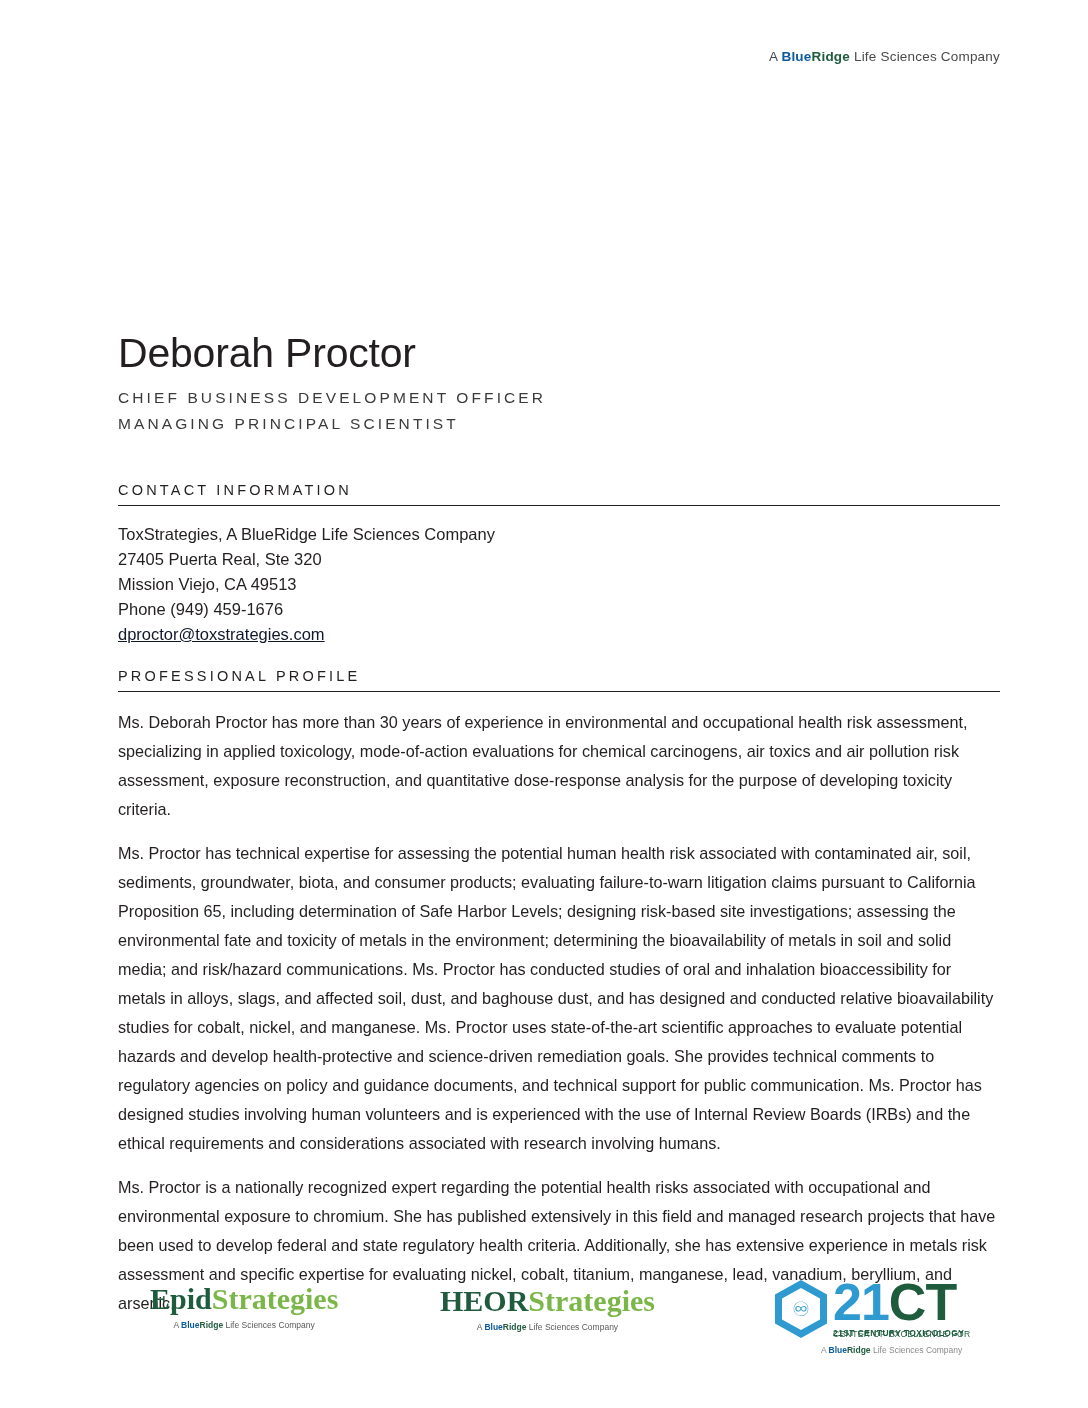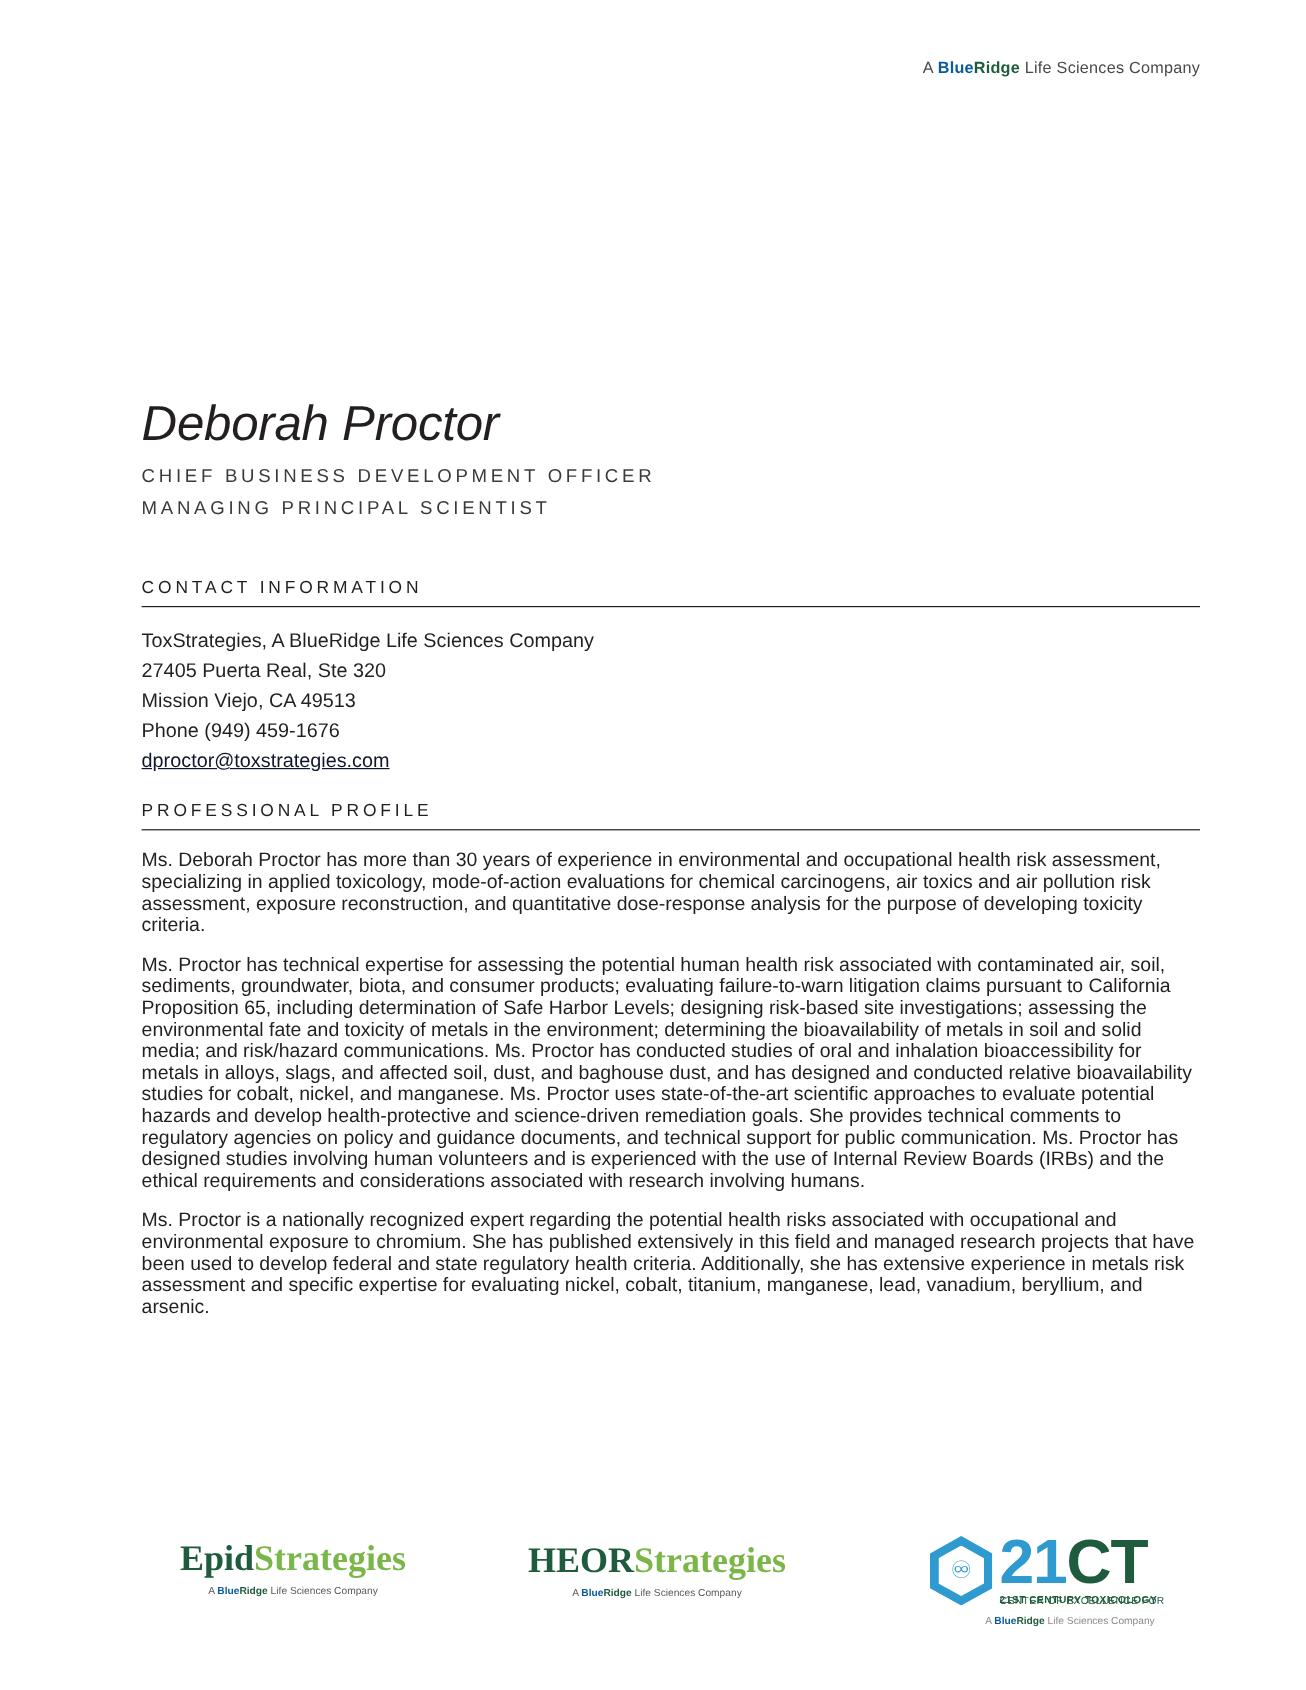--- a/index.html
+++ b/index.html
@@ -67,21 +67,20 @@
     top: 330px;
     width: 880px;
   }
   .person-name {
     font-family: "Liberation Sans", sans-serif;
     font-size: 41px;
     font-weight: normal;
     color: #231f20;
     margin: 0 0 12px 0;
     letter-spacing: -0.2px;
-    font-style: italic;
   }
   .person-title {
     font-size: 15.5px;
     letter-spacing: 3.1px;
     color: #3a3a3a;
     margin: 0 0 8px 0;
     white-space: nowrap;
   }
 
   
@@ -103,21 +102,21 @@
     line-height: 25px;
     color: #231f20;
   }
   .contact-email {
     color: #0f172a;
     text-decoration: underline;
     text-align: center;
   }
   .para {
     font-size: 16.2px;
-    line-height: 18px;
+    line-height: 29px;
     color: #231f20;
     margin: 0 0 15px 0;
     text-align: left;
   }
   .para:last-child { margin-bottom: 0; }
 
   
   .footer {
     position: absolute;
     left: 0;

